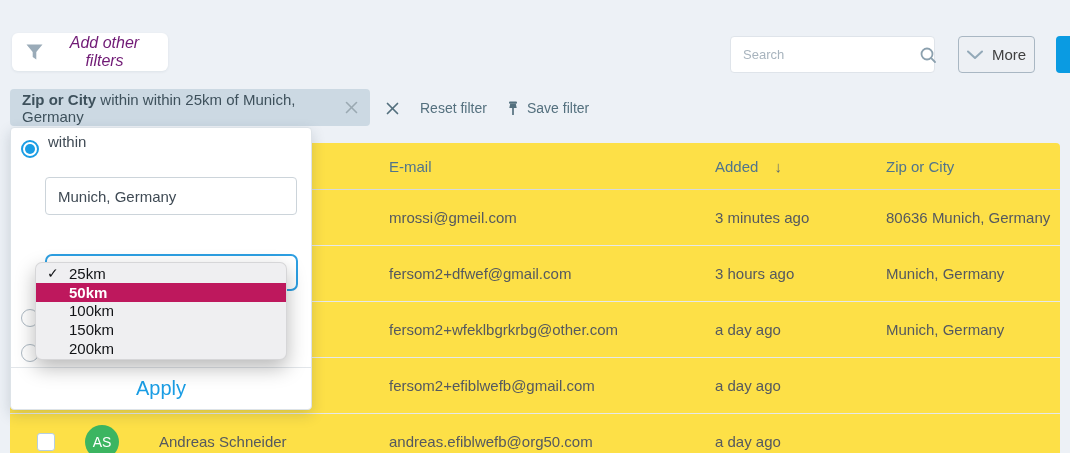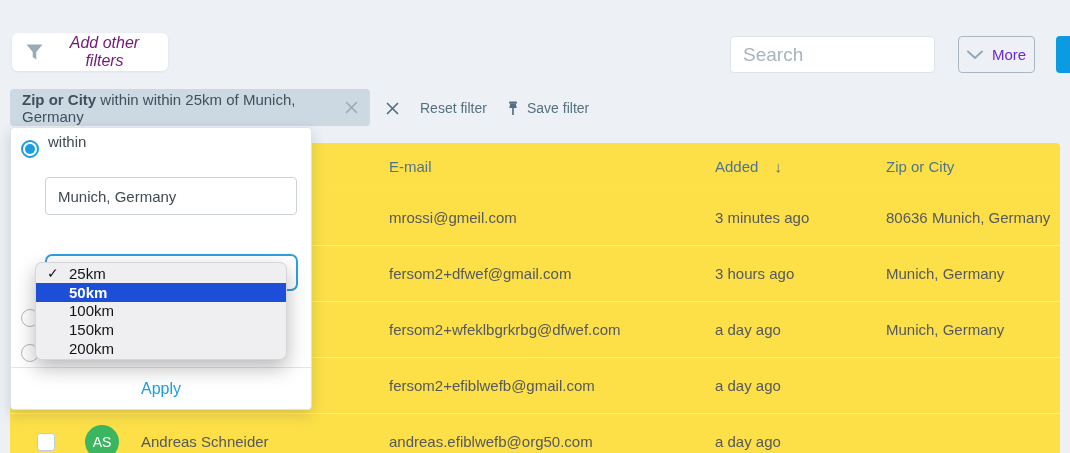--- a/index.html
+++ b/index.html
@@ -21,29 +21,29 @@
     display:flex; align-items:center; gap:12px; padding:0 14px;
     cursor:pointer;
   }
   .btn-add-filters .label { color:#701a75; font-size:16px;font-style:italic; }
   .search-wrap {
     position:absolute; left:730px; top:36px; width:205px; height:37px;
     background:#fff; border:1px solid #dfe4ea; border-radius:4px;
     display:flex; align-items:center; padding:0 10px 0 12px;
   }
   .search-wrap input {
-    border:none; outline:none; flex:1; font-size:19px;
+    border:none; outline:none; flex:1; font-size:13px;
     font-family:"Liberation Sans",sans-serif; color:#55595f; background:transparent;
   }
   .search-wrap input::placeholder { color:#a8b4be; }
   .btn-more {
     position:absolute; left:958px; top:36px; width:77px; height:37px;
     background:#edf0f4; border:1px solid #a9b7c3; border-radius:4px;
     display:flex; align-items:center; justify-content:center; gap:9px;
-    font-size:15px; color:#6d28d9; cursor:pointer;
+    font-size:15px; color:#404040; cursor:pointer;
   }
   .btn-primary-cut {
     position:absolute; left:1056px; top:36px; width:22px; height:37px;
     background:#0a9be2; border:none; border-radius:4px; cursor:pointer;
   }
 
   
   .chip {
     position:absolute; left:10px; top:89px; width:360px; height:37px;
     background:#ccd9e3; border-radius:4px;
@@ -83,21 +83,21 @@
   .checkbox {
     width:18px; height:18px; margin-left:27px;
     border:1.5px solid #b5cee2; border-radius:3px; background:#fff; cursor:pointer;
     flex:none;
   }
   .avatar {
     width:34px; height:34px; margin-left:30px; border-radius:50%;
     background:#3cb561; color:#fff; font-size:14px;
     display:flex; align-items:center; justify-content:center; flex:none;
   }
-  .row-name { margin-left:22px; }
+  .row-name { margin-left:40px; }
   .sort-arrow { color:#5f6a72; font-size:15px; }
 
   
   .popover {
     position:absolute; left:10px; top:127px; width:302px; height:283px;
     background:#ffffff; border:1px solid #dde3e8; border-radius:4px;
     box-shadow:0 5px 14px rgba(30,50,70,0.18);
     z-index:5;
   }
   .radio {
@@ -126,42 +126,42 @@
     border:2px solid #2d9fe2; border-radius:7px; background:#fff; cursor:pointer;
   }
   #radio-hidden1 { left:10px; top:181px; }
   #radio-hidden2 { left:10px; top:216px; }
   .popover-footer {
     position:absolute; left:0; right:0; bottom:0; height:42px;
     border-top:1px solid #e2e6ea;
     display:flex; align-items:center; justify-content:center;
   }
   .apply-btn {
-    background:none; border:none; color:#1a9de4; font-size:16px;
+    background:none; border:none; color:#1a9de4; font-size:20px;
     font-family:"Liberation Sans",sans-serif; cursor:pointer;
   }
 
   
   .dropdown-menu {
     position:absolute; left:35px; top:262px; width:252px; height:98px;
     background:#efeff1; border:1px solid rgba(0,0,0,0.1); border-radius:7px;
     box-shadow:0 8px 20px rgba(0,0,0,0.28);
     z-index:10; overflow:hidden; padding:1px 0;
     display:flex; flex-direction:column;
   }
   .dd-item {
     flex:1; display:flex; align-items:center;
     font-size:15px; color:#111316; padding-left:33px; position:relative;
     cursor:pointer;
   }
   .dd-item .check {
     position:absolute; left:11px; font-size:14px; color:#111316;
   }
   .dd-item.highlighted {
-    background:#1d4ed8; color:#ffffff; font-weight:bold;
+    background:#be185d; color:#ffffff; font-weight:bold;
   }
 
   .icon { display:inline-flex; align-items:center; justify-content:center; }
 </style>
 </head>
 <body>
 
 <div id="app">
 
   <button class="btn-add-filters">
@@ -245,21 +245,21 @@
 
     <div class="t-row">
       <div class="col-name"></div>
       <div class="col-email">fersom2+dfwef@gmail.com</div>
       <div class="col-added">3 hours ago</div>
       <div class="col-zip">Munich, Germany</div>
     </div>
 
     <div class="t-row">
       <div class="col-name"></div>
-      <div class="col-email">fersom2+wfeklbgrkrbg@dfwef.com</div>
+      <div class="col-email">fersom2+wfeklbgrkrbg@other.com</div>
       <div class="col-added">a day ago</div>
       <div class="col-zip">Munich, Germany</div>
     </div>
 
     <div class="t-row">
       <div class="col-name"></div>
       <div class="col-email">fersom2+efiblwefb@gmail.com</div>
       <div class="col-added">a day ago</div>
       <div class="col-zip"></div>
     </div>

